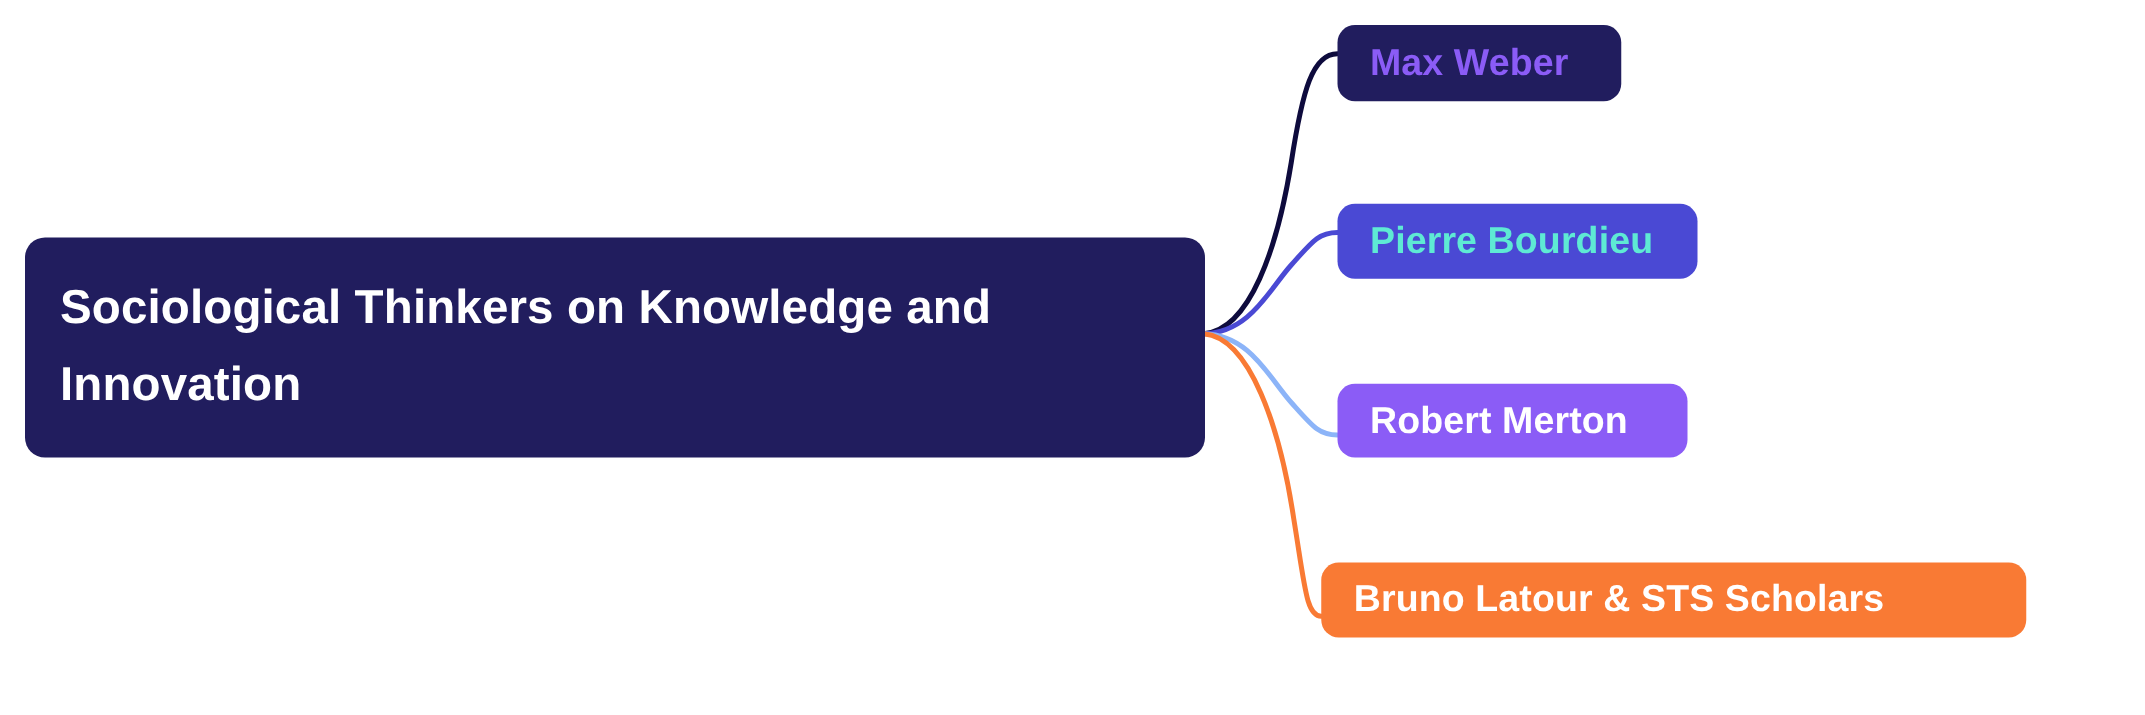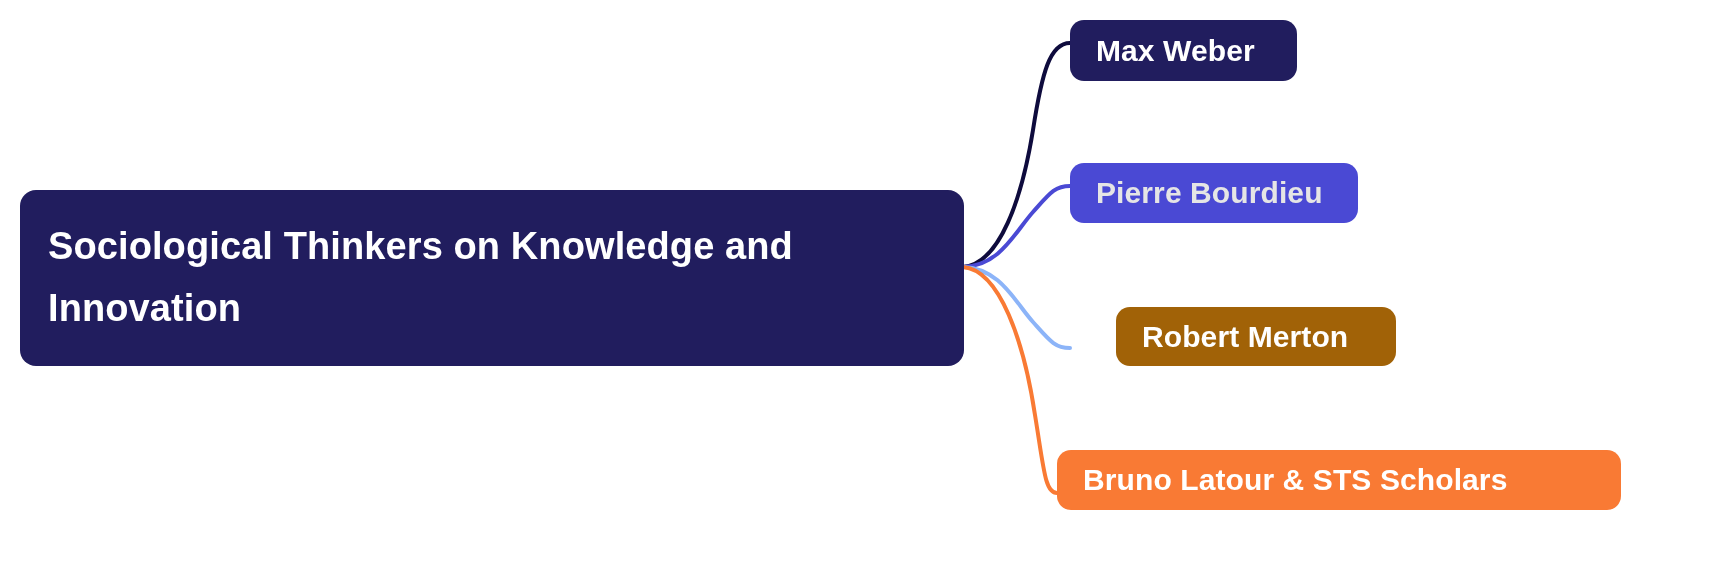--- a/index.html
+++ b/index.html
@@ -95,29 +95,29 @@
     <path fill="none" stroke-linecap="round" stroke="#0E0B3D" stroke-width="4" d="M 963,267 C 1000,264 1022,198 1033,130 C 1042,72 1050,43 1070,43"></path>
     <path fill="none" stroke-linecap="round" stroke="#4A49D4" stroke-width="4" d="M 963,267 C 1000,266 1015,232 1033,212 C 1050,193 1055,186 1070,186"></path>
     <path fill="none" stroke-linecap="round" stroke="#8CB4F8" stroke-width="4" d="M 963,267 C 1000,268 1015,302 1033,322 C 1050,341 1055,348 1070,348"></path>
     <path fill="none" stroke-linecap="round" stroke="#F97A34" stroke-width="4" d="M 963,267 C 1000,270 1024,342 1035,415 C 1044,470 1045,493 1057,493"></path>
   </svg>
 
   <div class="node" id="node-root" style="background: rgb(33, 29, 94); color: rgb(255, 255, 255);">
     <span class="node-label">Sociological Thinkers on Knowledge and Innovation</span>
   </div>
 
-  <div class="node" id="node-max-weber" style="background: rgb(33, 29, 94); color: #ffffff;">
+  <div class="node" id="node-max-weber" style="background: rgb(33, 29, 94); color: #8b5cf6;">
     <span class="node-label">Max Weber</span>
   </div>
 
-  <div class="node" id="node-pierre-bourdieu" style="background: rgb(74, 73, 212); color: #e5e5e5; justify-content: flex-end;">
+  <div class="node" id="node-pierre-bourdieu" style="background: rgb(74, 73, 212); color: #5eead4; justify-content: flex-end;">
     <span class="node-label">Pierre Bourdieu</span>
   </div>
 
-  <div class="node" id="node-robert-merton" style="background: #a16207; color: rgb(255, 255, 255); margin-left: 46px;">
+  <div class="node" id="node-robert-merton" style="background: #8b5cf6; color: rgb(255, 255, 255);">
     <span class="node-label">Robert Merton</span>
   </div>
 
   <div class="node" id="node-bruno-latour" style="background: rgb(249, 122, 52); color: rgb(255, 255, 255);">
     <span class="node-label">Bruno Latour &amp; STS Scholars</span>
   </div>
 
 </div>
 
 </body></html>

